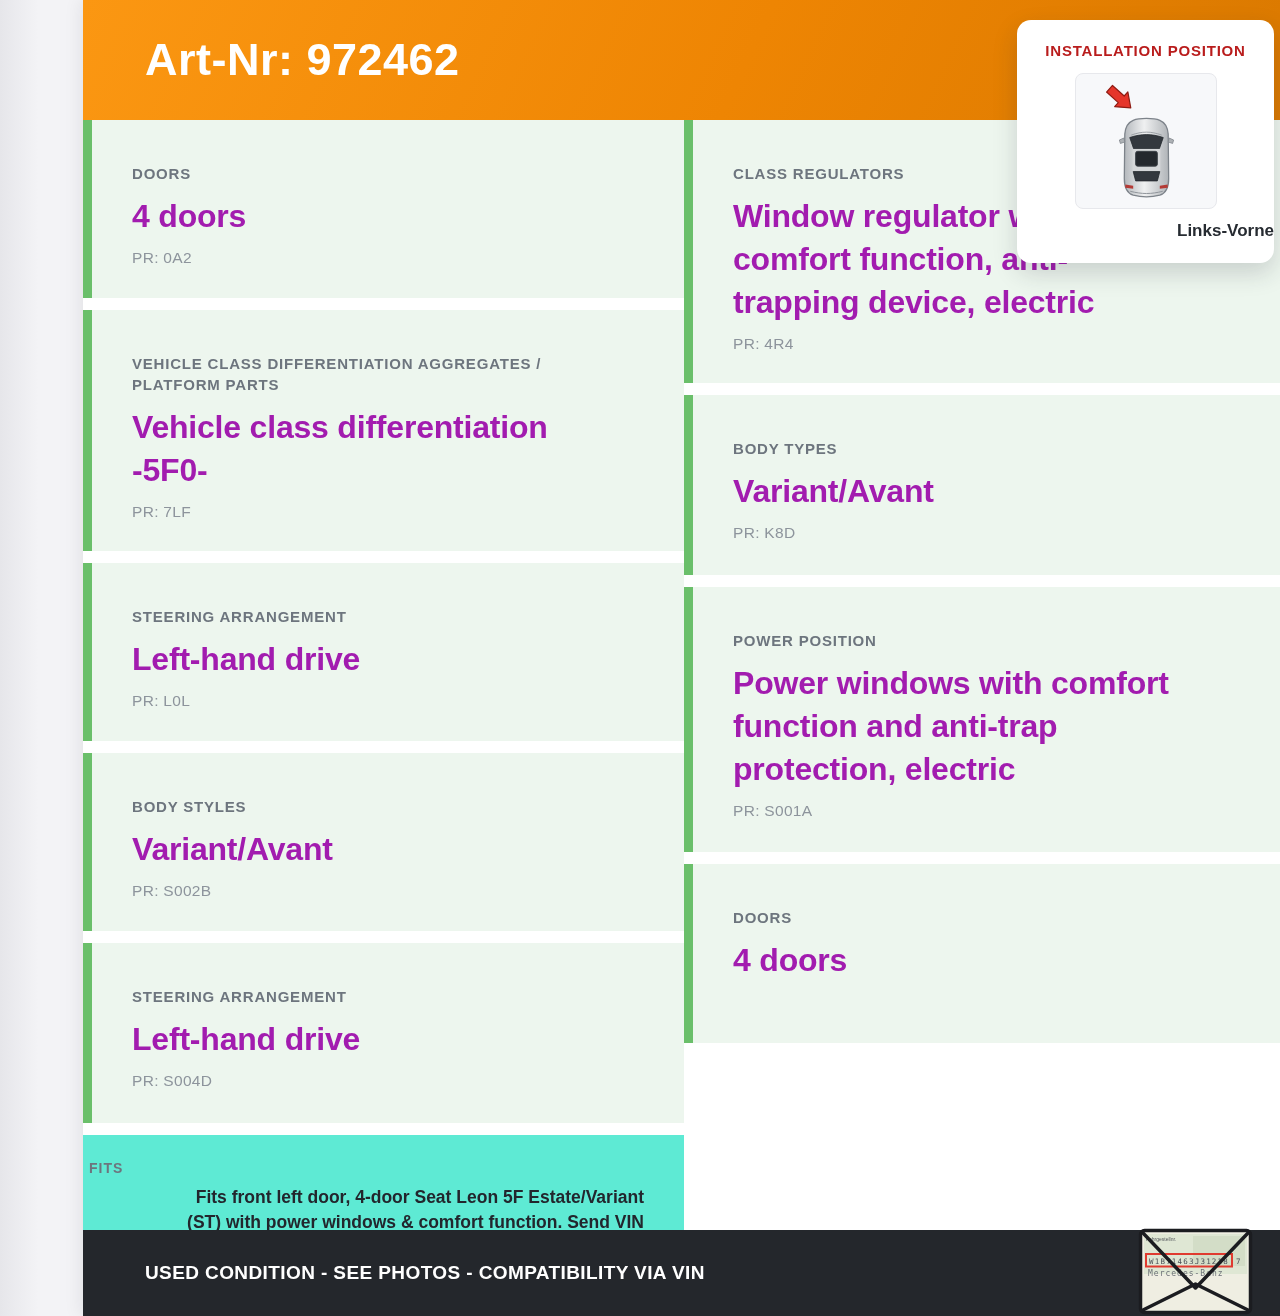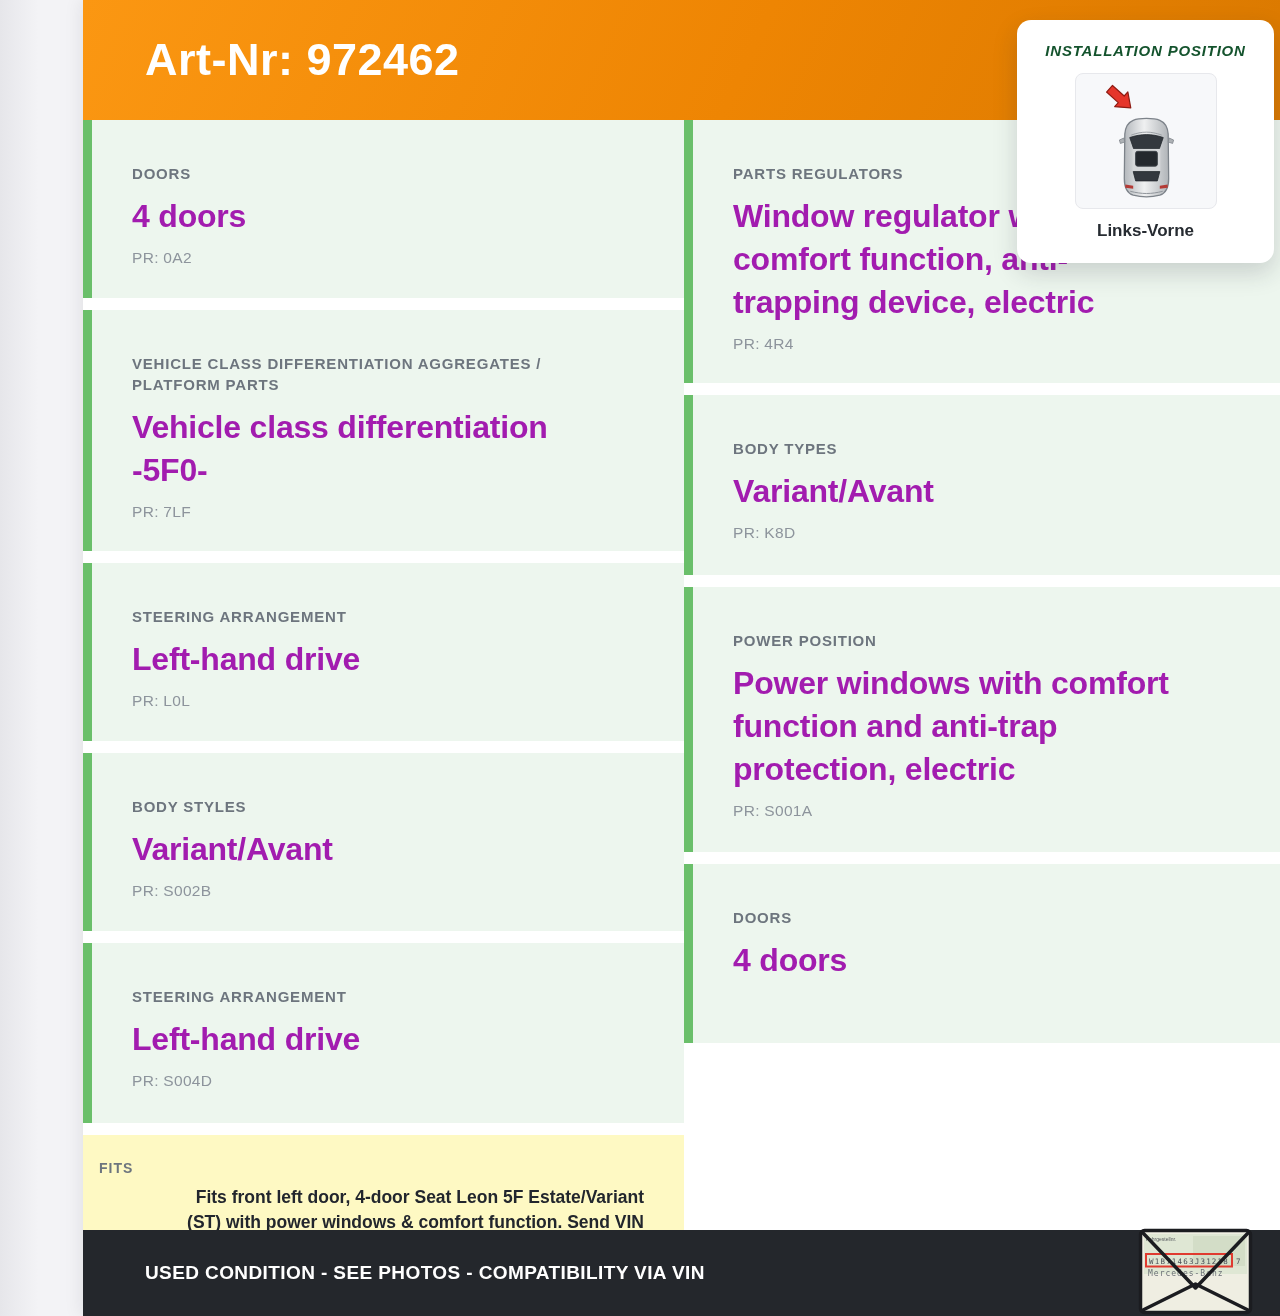--- a/index.html
+++ b/index.html
@@ -38,45 +38,45 @@
   .card-value {
     font-size:32px; line-height:43px; font-weight:700; letter-spacing:-.2px;
     color:#a21caf; margin-top:11px; white-space:pre-line;
   }
   .card-pr {
     font-size:15.5px; line-height:21px; color:#8d949c; letter-spacing:.3px; margin-top:9px;
   }
   .mh178{min-height:178px}.mh179{min-height:179px}.mh180{min-height:180px}
   .mh241{min-height:241px}.mh263{min-height:263px}.mh265{min-height:265px}
   
-  .fits { background:#fef9c3; padding:25px 40px 0 16px; min-height:145px; }
+  .fits { background:#5eead4; padding:25px 40px 0 6px; min-height:145px; }
   .fits-label { font-size:14px; font-weight:700; letter-spacing:1px; color:#6d757e; }
   .fits-text {
     margin-top:9px; font-size:17.5px; line-height:24.5px; font-weight:700;
     color:#22262d; white-space:pre-line;text-align:right;
   }
   
   .footer {
     position:absolute; left:0; right:0; bottom:0; height:86px;
     background:#24272c; display:flex; align-items:center; padding-left:62px;
   }
   .footer-text { color:#fff; font-size:19px; font-weight:700; letter-spacing:.4px; }
   
   .install {
     position:absolute; top:20px; right:51px; width:257px; height:243px;
     background:#fff; border-radius:14px; z-index:5; text-align:center;
     padding-top:22px; box-shadow:0 10px 24px rgba(40,40,55,.18);
   }
-  .install-title { font-size:15px; font-weight:800; letter-spacing:.8px; color:#14532d;font-style:italic; }
+  .install-title { font-size:15px; font-weight:800; letter-spacing:.8px; color:#b91c1c; }
   .install-box {
     width:142px; height:136px; margin:14px auto 0; background:#f7f8fa;
     border:1px solid #e7e8ec; border-radius:8px; display:flex;
     align-items:center; justify-content:center;
   }
-  .install-pos { margin-top:12px; font-size:17px; font-weight:700; color:#262b31; }
+  .install-pos { margin-top:12px; font-size:17px; font-weight:700; color:#262b31;text-align:right; }
   
   .doc {
     position:absolute; left:1093px; top:1228px; width:115px; height:87px; z-index:6;
   }
   .mono { font-family:"DejaVu Sans Mono", monospace; }
 </style>
 </head>
 <body>
 
 <div class="page">
@@ -118,21 +118,21 @@
         <section class="fits">
           <div class="fits-label">FITS</div>
           <div class="fits-text">Fits front left door, 4-door Seat Leon 5F Estate/Variant
 (ST) with power windows &amp; comfort function. Send VIN
 for compatibility check if unsure.</div>
         </section>
       </div>
 
       <div class="col">
         <section class="card mh263">
-          <div class="card-label">PARTS REGULATORS</div>
+          <div class="card-label">CLASS REGULATORS</div>
           <h2 class="card-value">Window regulator with
 comfort function, anti-
 trapping device, electric</h2>
           <div class="card-pr">PR: 4R4</div>
         </section>
         <section class="card mh180">
           <div class="card-label">BODY TYPES</div>
           <h2 class="card-value">Variant/Avant</h2>
           <div class="card-pr">PR: K8D</div>
         </section>

